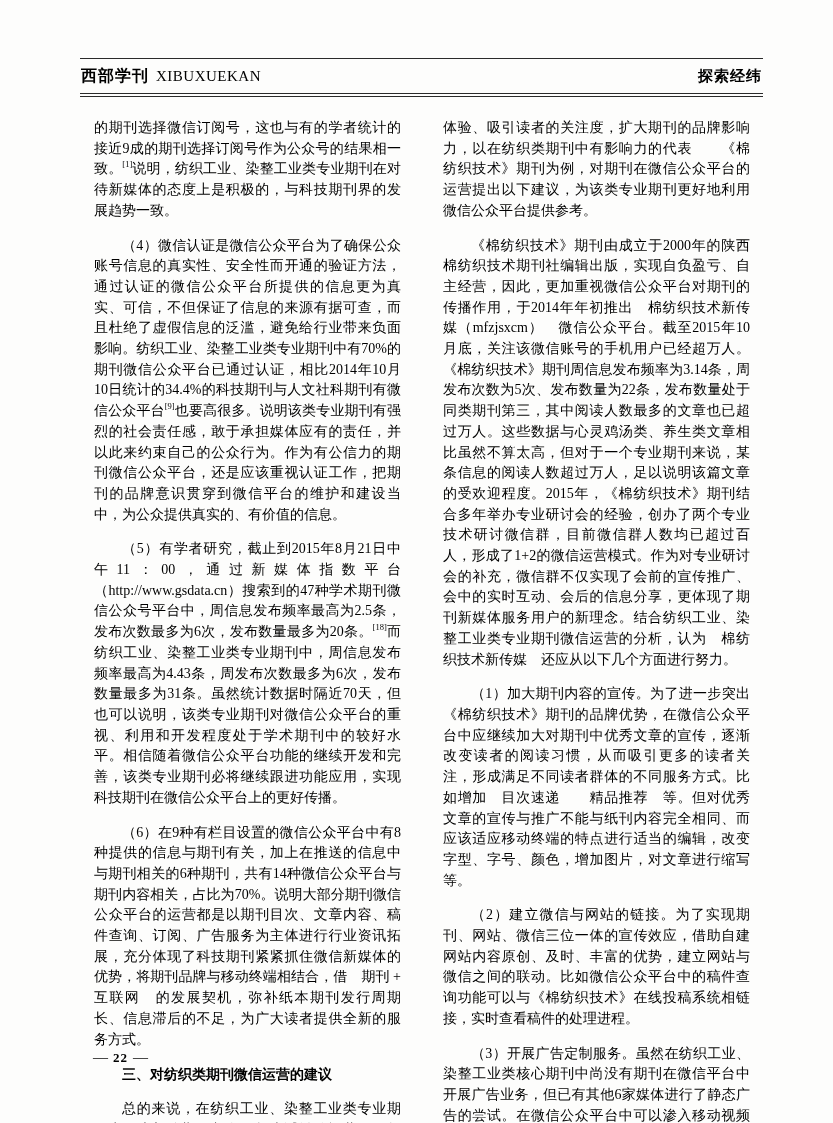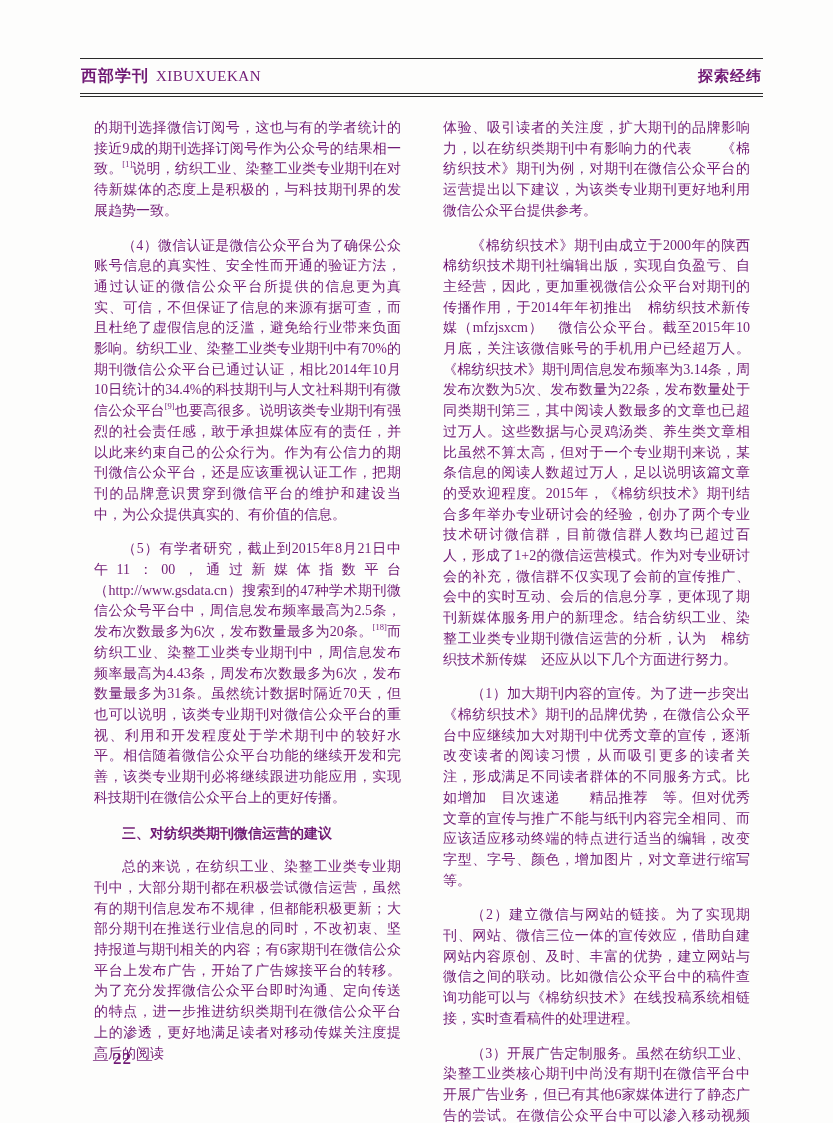--- a/index.html
+++ b/index.html
@@ -1,38 +1,38 @@
 <!DOCTYPE html>
 <html><head>
 <meta charset="utf-8">
 <style>
   html,body{margin:0;padding:0;background:#ffffff;}
   .page{
     position:relative;width:833px;height:1123px;background:#fdfdfc;
-    font-family:"Liberation Serif","DejaVu Serif",serif;color:#701a75;
+    font-family:"Liberation Serif","DejaVu Serif",serif;color:#000000;
     overflow:hidden;
   }
   
   .header{position:absolute;left:80px;right:70px;top:58px;}
   .rule-top{border-top:1.5px solid #2a2a2a;}
   .header-row{display:flex;align-items:baseline;padding:7px 1px 6px 1px;}
   .jt-cn{font-family:"Liberation Sans",sans-serif;font-weight:bold;font-size:16px;letter-spacing:1px;}
   .jt-en{font-size:15px;margin-left:7px;letter-spacing:0.5px;}
   .section-label{margin-left:auto;font-family:Liberation Serif, serif;font-weight:bold;font-size:15px;letter-spacing:1px;}
   .rule-double{height:2px;border-top:1px solid #2a2a2a;border-bottom:1px solid #2a2a2a;}
   
   .columns{position:absolute;left:80px;top:104px;width:684px;display:flex;gap:14px;}
   .column{width:335px;font-size:14px;line-height:20.7px;text-align:justify;text-justify:inter-ideograph;}
   .column p{margin:14px;text-indent:2em;}
   .column p.continuation{text-indent:0;}
   .column p.heading{font-family:"Liberation Sans","DejaVu Sans",sans-serif;font-weight:bold;}
   sup{font-size:8.5px;line-height:0;vertical-align:super;}
   
   .footer{position:absolute;left:93px;top:1049px;display:flex;align-items:center;gap:5px;font-size:15px;}
-  .footer .num{font-weight:bold;font-size:17px;letter-spacing:1px;}
+  .footer .num{font-weight:bold;font-size:13px;letter-spacing:1px;}
 </style>
 </head>
 <body>
 
 <div class="page">
 
   <header class="header">
     <div class="rule-top"></div>
     <div class="header-row">
       <span class="jt-cn">西部学刊</span>
@@ -40,20 +40,21 @@
       <span class="section-label">探索经纬</span>
     </div>
     <div class="rule-double"></div>
   </header>
 
   <main class="columns">
     <div class="column" id="col-left">
         <p class="continuation">的期刊选择微信订阅号，这也与有的学者统计的接近9成的期刊选择订阅号作为公众号的结果相一致。<sup>[1]</sup>说明，纺织工业、染整工业类专业期刊在对待新媒体的态度上是积极的，与科技期刊界的发展趋势一致。</p>
         <p class="para">（4）微信认证是微信公众平台为了确保公众账号信息的真实性、安全性而开通的验证方法，通过认证的微信公众平台所提供的信息更为真实、可信，不但保证了信息的来源有据可查，而且杜绝了虚假信息的泛滥，避免给行业带来负面影响。纺织工业、染整工业类专业期刊中有70%的期刊微信公众平台已通过认证，相比2014年10月10日统计的34.4%的科技期刊与人文社科期刊有微信公众平台<sup>[9]</sup>也要高很多。说明该类专业期刊有强烈的社会责任感，敢于承担媒体应有的责任，并以此来约束自己的公众行为。作为有公信力的期刊微信公众平台，还是应该重视认证工作，把期刊的品牌意识贯穿到微信平台的维护和建设当中，为公众提供真实的、有价值的信息。</p>
         <p class="para">（5）有学者研究，截止到2015年8月21日中午11：00，通过新媒体指数平台（http://www.gsdata.cn）搜索到的47种学术期刊微信公众号平台中，周信息发布频率最高为2.5条，发布次数最多为6次，发布数量最多为20条。<sup>[18]</sup>而纺织工业、染整工业类专业期刊中，周信息发布频率最高为4.43条，周发布次数最多为6次，发布数量最多为31条。虽然统计数据时隔近70天，但也可以说明，该类专业期刊对微信公众平台的重视、利用和开发程度处于学术期刊中的较好水平。相信随着微信公众平台功能的继续开发和完善，该类专业期刊必将继续跟进功能应用，实现科技期刊在微信公众平台上的更好传播。</p>
+        <p class="para">（6）在9种有栏目设置的微信公众平台中有8种提供的信息与期刊有关，加上在推送的信息中与期刊相关的6种期刊，共有14种微信公众平台与期刊内容相关，占比为70%。说明大部分期刊微信公众平台的运营都是以期刊目次、文章内容、稿件查询、订阅、广告服务为主体进行行业资讯拓展，充分体现了科技期刊紧紧抓住微信新媒体的优势，将期刊品牌与移动终端相结合，借　期刊 + 互联网　的发展契机，弥补纸本期刊发行周期长、信息滞后的不足，为广大读者提供全新的服务方式。</p>
         <p class="heading">三、对纺织类期刊微信运营的建议</p>
         <p class="para">总的来说，在纺织工业、染整工业类专业期刊中，大部分期刊都在积极尝试微信运营，虽然有的期刊信息发布不规律，但都能积极更新；大部分期刊在推送行业信息的同时，不改初衷、坚持报道与期刊相关的内容；有6家期刊在微信公众平台上发布广告，开始了广告嫁接平台的转移。为了充分发挥微信公众平台即时沟通、定向传送的特点，进一步推进纺织类期刊在微信公众平台上的渗透，更好地满足读者对移动传媒关注度提高后的阅读</p>
       </div>
     <div class="column" id="col-right">
         <p class="continuation">体验、吸引读者的关注度，扩大期刊的品牌影响力，以在纺织类期刊中有影响力的代表　　《棉纺织技术》期刊为例，对期刊在微信公众平台的运营提出以下建议，为该类专业期刊更好地利用微信公众平台提供参考。</p>
         <p class="para">《棉纺织技术》期刊由成立于2000年的陕西棉纺织技术期刊社编辑出版，实现自负盈亏、自主经营，因此，更加重视微信公众平台对期刊的传播作用，于2014年年初推出　棉纺织技术新传媒（mfzjsxcm）　微信公众平台。截至2015年10月底，关注该微信账号的手机用户已经超万人。《棉纺织技术》期刊周信息发布频率为3.14条，周发布次数为5次、发布数量为22条，发布数量处于同类期刊第三，其中阅读人数最多的文章也已超过万人。这些数据与心灵鸡汤类、养生类文章相比虽然不算太高，但对于一个专业期刊来说，某条信息的阅读人数超过万人，足以说明该篇文章的受欢迎程度。2015年，《棉纺织技术》期刊结合多年举办专业研讨会的经验，创办了两个专业技术研讨微信群，目前微信群人数均已超过百人，形成了1+2的微信运营模式。作为对专业研讨会的补充，微信群不仅实现了会前的宣传推广、会中的实时互动、会后的信息分享，更体现了期刊新媒体服务用户的新理念。结合纺织工业、染整工业类专业期刊微信运营的分析，认为　棉纺织技术新传媒　还应从以下几个方面进行努力。</p>
         <p class="para">（1）加大期刊内容的宣传。为了进一步突出《棉纺织技术》期刊的品牌优势，在微信公众平台中应继续加大对期刊中优秀文章的宣传，逐渐改变读者的阅读习惯，从而吸引更多的读者关注，形成满足不同读者群体的不同服务方式。比如增加　目次速递　　精品推荐　等。但对优秀文章的宣传与推广不能与纸刊内容完全相同、而应该适应移动终端的特点进行适当的编辑，改变字型、字号、颜色，增加图片，对文章进行缩写等。</p>
         <p class="para">（2）建立微信与网站的链接。为了实现期刊、网站、微信三位一体的宣传效应，借助自建网站内容原创、及时、丰富的优势，建立网站与微信之间的联动。比如微信公众平台中的稿件查询功能可以与《棉纺织技术》在线投稿系统相链接，实时查看稿件的处理进程。</p>
         <p class="para">（3）开展广告定制服务。虽然在纺织工业、染整工业类核心期刊中尚没有期刊在微信平台中开展广告业务，但已有其他6家媒体进行了静态广告的尝试。在微信公众平台中可以渗入移动视频广告、原生广告和程序化广告，<sup>[3]</sup>尤其是与大数据相结合的程序化广告实现了广告的精准投放，更是未来广告投放的主要形式。所以，《棉纺织技术》期刊可以在纸刊广告和网站广告的基础上进行多种尝试，建立多媒体的服务体系，为广告客户提供更全面、更周到、更贴心的服务。</p>
       </div>

